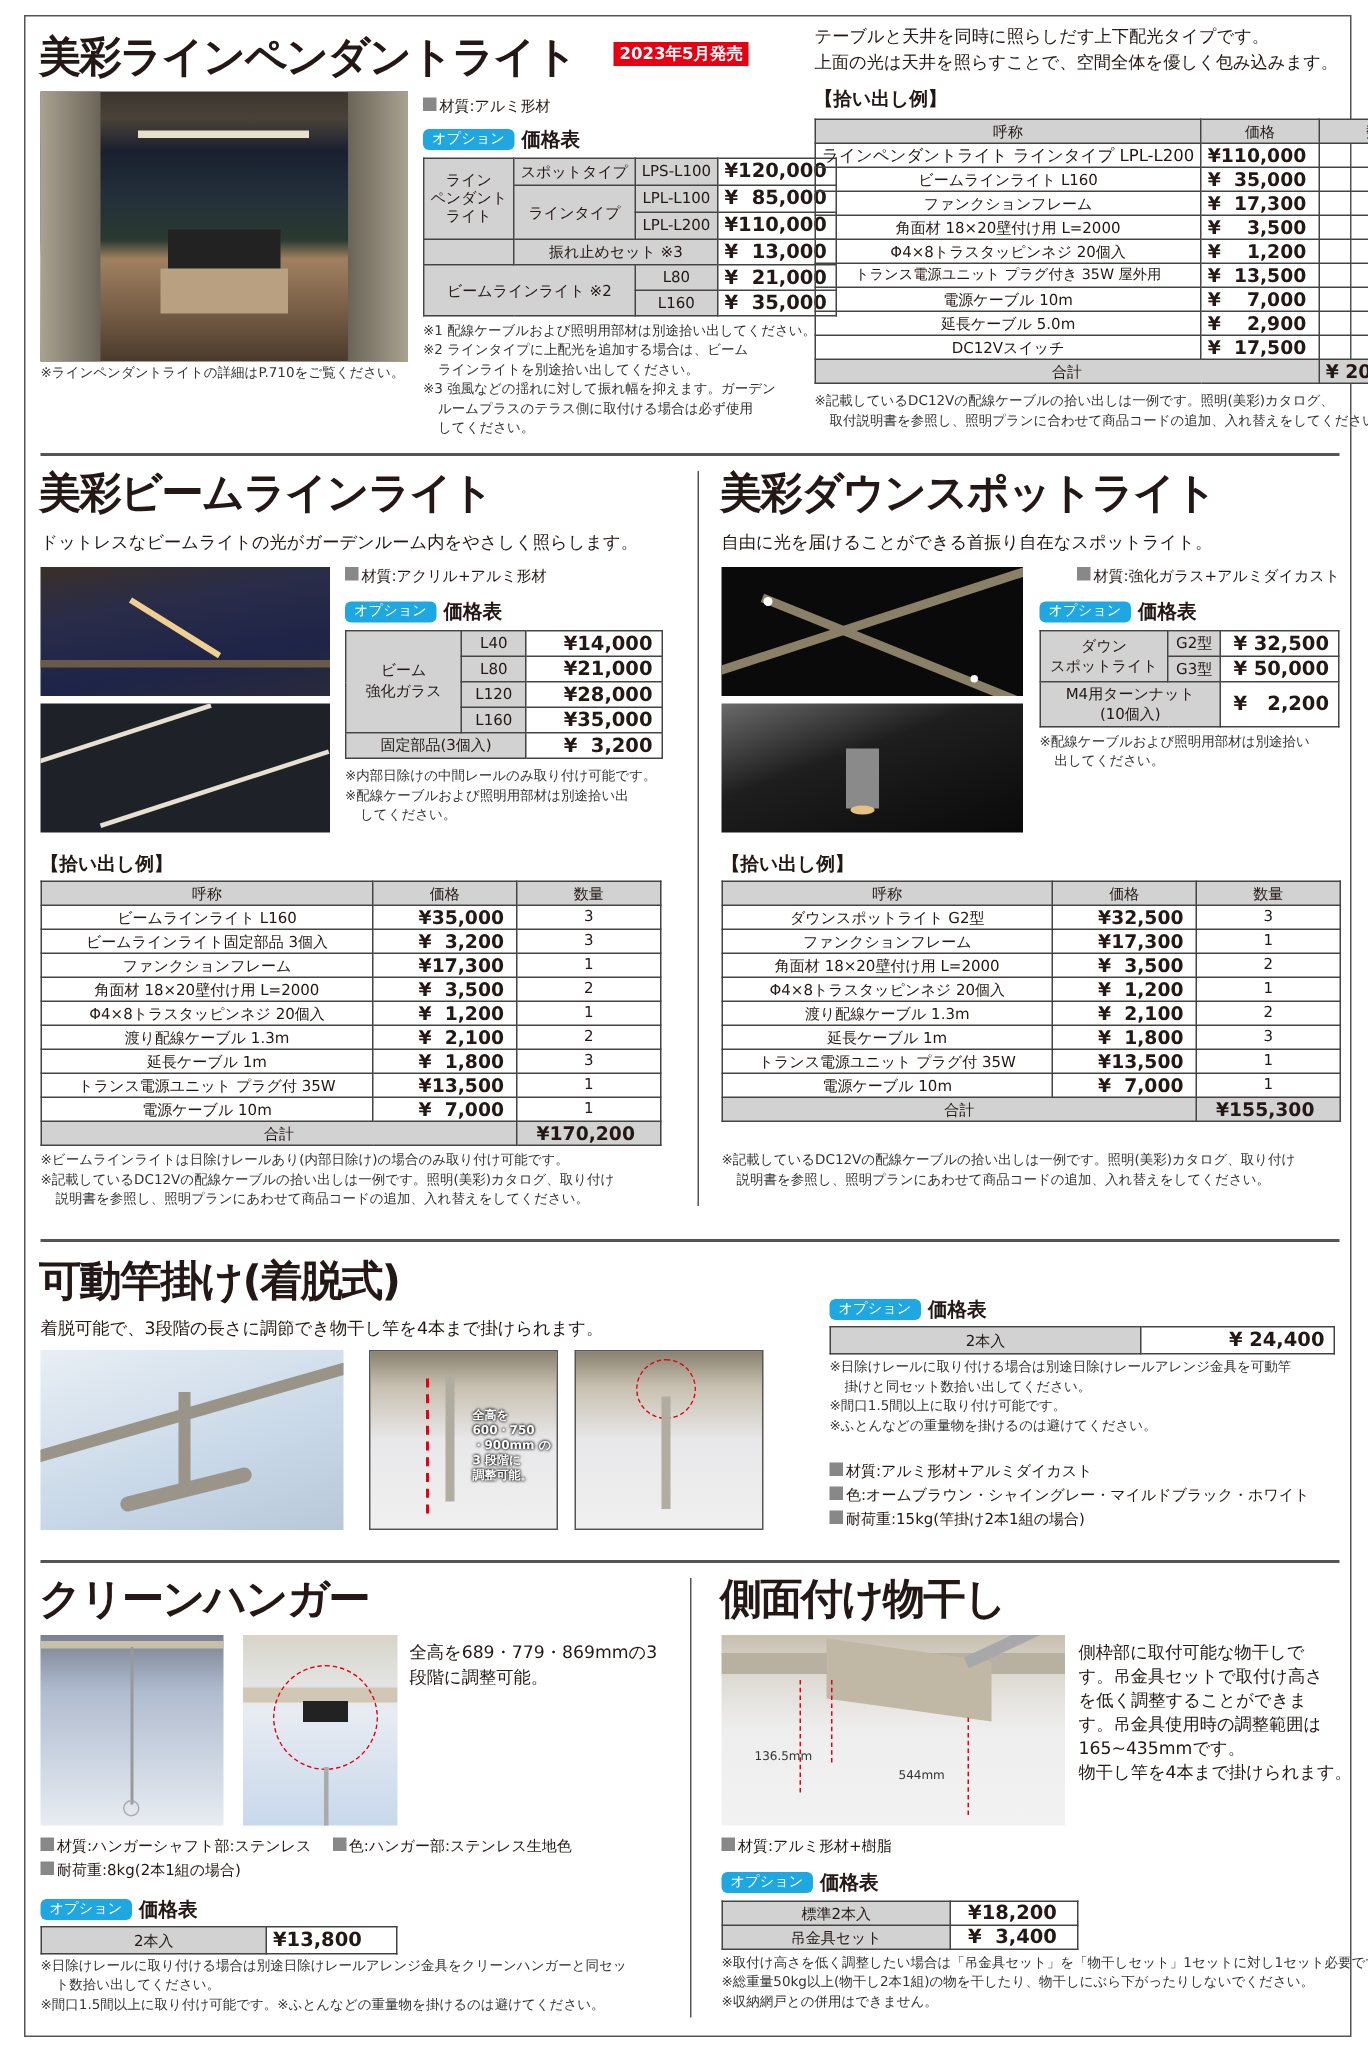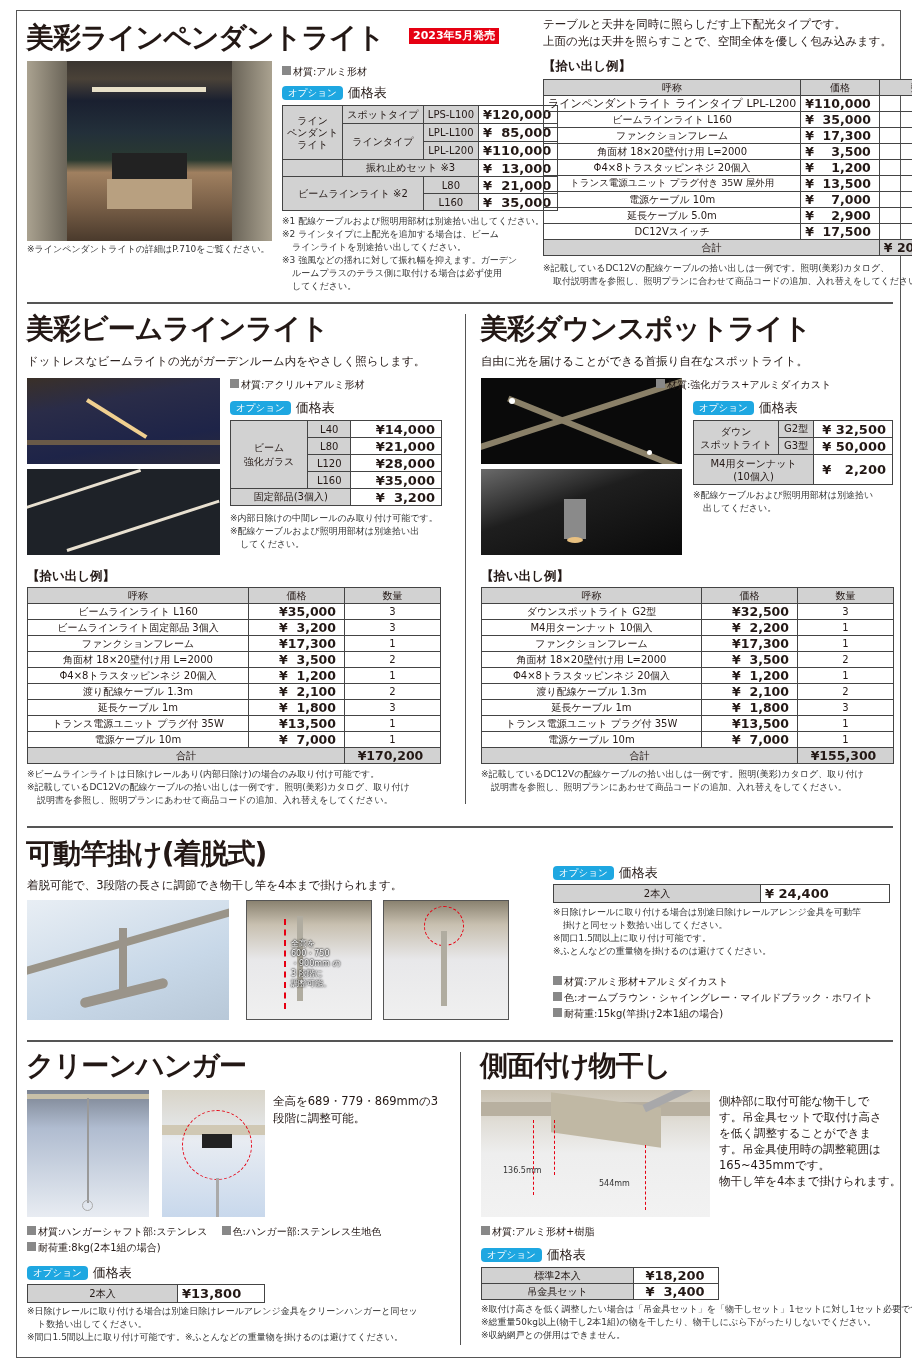--- a/index.html
+++ b/index.html
@@ -6,21 +6,21 @@
 body{width:912px;height:1370px;background:#fff;font-family:"DejaVu Sans","Liberation Sans",sans-serif;color:#231815;position:relative;overflow:hidden}
 .page{position:absolute;left:16px;top:10px;width:885px;height:1348px;border:1px solid #555;border-bottom:1.5px solid #555}
 .abs{position:absolute}
 .h1{font-weight:bold;font-size:28px;letter-spacing:-1px;line-height:32px;color:#231815;white-space:nowrap}
 .badge-red{background:#e60012;color:#fff;font-size:11px;font-weight:bold;padding:1px 4px;line-height:14px}
 .lead{font-size:11.5px;line-height:17px;white-space:nowrap}
 .spec{font-size:10px;line-height:16px;white-space:nowrap}
 .spec .sq{display:inline-block;width:9px;height:9px;background:#888;margin-right:2px;vertical-align:0}
 .opt{display:flex;align-items:center;gap:5px;white-space:nowrap}
 .opt .pill{background:#1ea7e1;color:#fff;font-size:9.5px;padding:1px 6px;border-radius:4px;line-height:12px}
-.opt .t{font-weight:normal;font-size:13px}
+.opt .t{font-weight:bold;font-size:13px}
 .pick{font-weight:bold;font-size:12.5px;white-space:nowrap}
 table{border-collapse:collapse;font-size:10px}
 td,th{border:1px solid #444;padding:0 4px;text-align:center;white-space:nowrap;font-weight:normal}
 .g{background:#d2d2d2}
 .price{font-weight:bold;font-size:13px;text-align:right;padding-right:6px;background:#fff}
 .note{font-size:9px;line-height:13px;color:#333}
 .note p{white-space:nowrap}
 .note .ind{padding-left:10px}
 .sep{position:absolute;height:1.5px;background:#555}
 .vsep{position:absolute;width:1px;background:#555}
@@ -288,21 +288,21 @@
   <div style="position:absolute;left:-10px;top:30px;width:240px;height:6px;background:#8a8068;transform:rotate(-18deg)"></div>
   <div style="position:absolute;left:20px;top:55px;width:200px;height:6px;background:#8a8068;transform:rotate(22deg)"></div>
   <div style="position:absolute;left:28px;top:20px;width:6px;height:6px;border-radius:50%;background:#fff"></div>
   <div style="position:absolute;left:166px;top:72px;width:5px;height:5px;border-radius:50%;background:#fff"></div>
 </div>
 <div class="img" style="left:481px;top:469px;width:201px;height:86px;background:linear-gradient(160deg,#6a6a6a 0%,#1e1e1e 40%,#0a0a0a 100%)">
   <div style="position:absolute;left:83px;top:30px;width:22px;height:40px;background:#8a8a8a"></div>
   <div style="position:absolute;left:86px;top:68px;width:16px;height:6px;background:#e8c080;border-radius:50%"></div>
 </div>
 
-<div class="abs spec" style="left:656px;top:377px"><span class="sq"></span><span>材質:強化ガラス+アルミダイカスト</span></div>
+<div class="abs spec" style="left:718px;top:377px"><span class="sq"></span><span>材質:強化ガラス+アルミダイカスト</span></div>
 <div class="abs opt" style="left:693px;top:399px">
   <span class="pill">オプション</span>
   <span class="t">価格表</span>
 </div>
 <table class="abs" style="left:693px;top:420px;width:200px">
   <tbody>
       <tr style="height:17px">
         <td class="g" rowspan="2" style="white-space:pre;line-height:13px">ダウン
 スポットライト</td>
         <td class="g">G2型</td>
@@ -329,25 +329,20 @@
   <tbody>
       <tr>
         <th>呼称</th>
         <th style="width:96px">価格</th>
         <th style="width:96px">数量</th>
       </tr>
   <tr>
         <td>ダウンスポットライト G2型</td>
         <td class="p" style="white-space:pre">¥32,500</td>
         <td>3</td>
-      </tr>
-  <tr>
-        <td>M4用ターンナット 10個入</td>
-        <td class="p" style="white-space:pre">¥  2,200</td>
-        <td>1</td>
       </tr>
   <tr>
         <td>ファンクションフレーム</td>
         <td class="p" style="white-space:pre">¥17,300</td>
         <td>1</td>
       </tr>
   <tr>
         <td>角面材 18×20壁付け用 L=2000</td>
         <td class="p" style="white-space:pre">¥  3,500</td>
         <td>2</td>
@@ -393,40 +388,40 @@
 <div class="abs h1" style="left:26px;top:838px">可動竿掛け(着脱式)</div>
 <div class="abs lead" style="left:27px;top:877px">着脱可能で、3段階の長さに調節でき物干し竿を4本まで掛けられます。</div>
 <div class="img" style="left:27px;top:900px;width:202px;height:120px;background:linear-gradient(160deg,#e8eef4 0%,#c8d8e8 60%,#b8c8d8 100%)">
   <div style="position:absolute;left:-20px;top:35px;width:260px;height:8px;background:#9a9488;transform:rotate(-16deg)"></div>
   <div style="position:absolute;left:92px;top:28px;width:8px;height:65px;background:#9a948a"></div>
   <div style="position:absolute;left:52px;top:88px;width:90px;height:10px;background:#9a948a;border-radius:5px;transform:rotate(-14deg)"></div>
 </div>
 <div class="img" style="left:246px;top:900px;width:126px;height:120px;border:1px solid #555;background:linear-gradient(180deg,#8a8270 0%,#c8c0b0 20%,#e8e8ea 50%,#f0f0f0 100%)">
   <div style="position:absolute;left:37px;top:18px;width:1.5px;height:90px;border-left:2px dashed #e60012"></div>
   <div style="position:absolute;left:50px;top:15px;width:6px;height:85px;background:#b0aca0"></div>
-  <div style="position:absolute;left:44px;top:38px;font-size:8px;font-weight:normal;line-height:10px;white-space:pre;color:#fff;text-shadow:0 0 2px #000,0 0 2px #000">全高を
+  <div style="position:absolute;left:68px;top:38px;font-size:8px;font-weight:bold;line-height:10px;white-space:pre;color:#fff;text-shadow:0 0 2px #000,0 0 2px #000">全高を
 600・750
 ・900mm の
 3 段階に
 調整可能。</div>
 </div>
 <div class="img" style="left:383px;top:900px;width:126px;height:120px;border:1px solid #555;background:linear-gradient(180deg,#8a8270 0%,#c8c0b0 20%,#e8e8ea 50%,#f0f0f0 100%)">
   <div style="position:absolute;left:40px;top:5px;width:40px;height:40px;border:1.5px dashed #e60012;border-radius:50%"></div>
   <div style="position:absolute;left:57px;top:30px;width:6px;height:75px;background:#b0aca0"></div>
 </div>
 
 <div class="abs opt" style="left:553px;top:864px">
   <span class="pill">オプション</span>
   <span class="t">価格表</span>
 </div>
 <table class="abs" style="left:553px;top:884px;width:337px">
   <tbody>
       <tr style="height:18px">
         <td class="g" style="width:207px">2本入</td>
-        <td class="price" style="text-align:left">¥ 24,400</td>
+        <td class="price" style="text-align:right">¥ 24,400</td>
       </tr>
 </tbody>
   </table>
 <div class="abs note" style="left:553px;top:906px">
   <p>※日除けレールに取り付ける場合は別途日除けレールアレンジ金具を可動竿</p>
   <p class="ind">掛けと同セット数拾い出してください。</p>
   <p>※間口1.5間以上に取り付け可能です。</p>
   <p>※ふとんなどの重量物を掛けるのは避けてください。</p>
 </div>
 <div class="abs spec" style="left:553px;top:974px">

